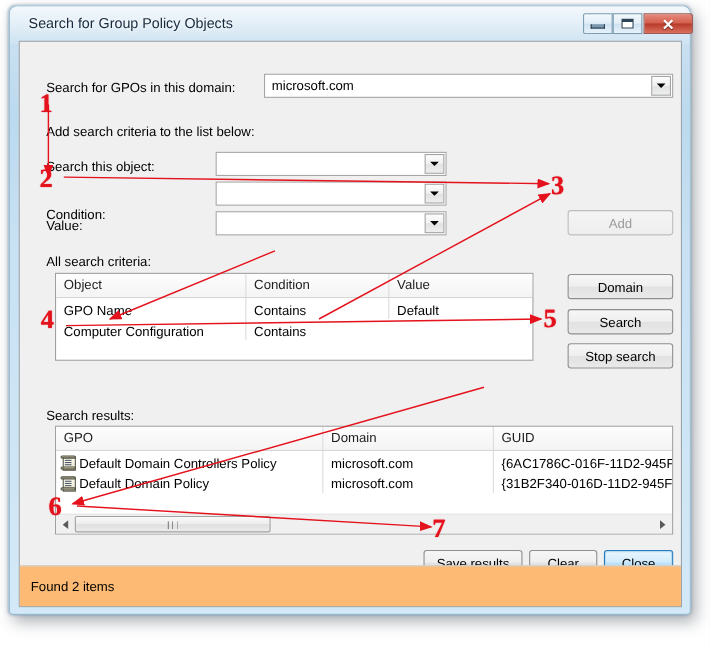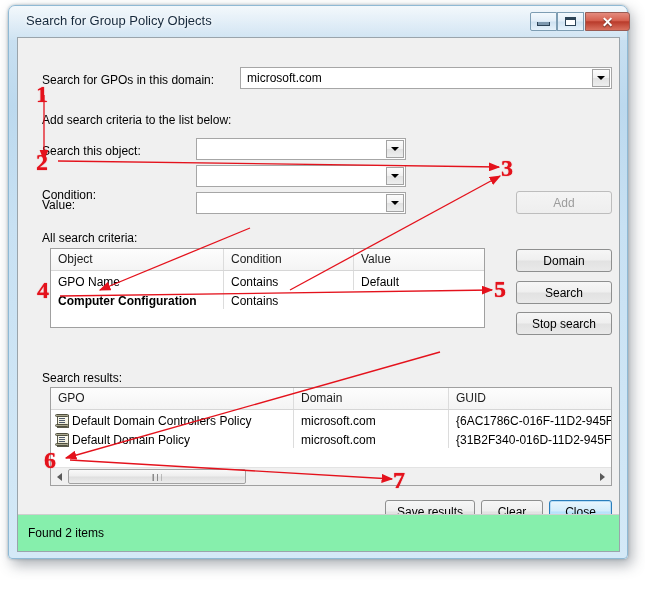--- a/index.html
+++ b/index.html
@@ -337,21 +337,21 @@
         #8a8a8a 0px, #8a8a8a 1px, transparent 1px, transparent 4px,
         #8a8a8a 4px, #8a8a8a 5px, transparent 5px, transparent 8px,
         #8a8a8a 8px, #8a8a8a 9px);
   }
 
   
   #status-bar {
     position: absolute;
     left: 0; right: 0; bottom: 0;
     height: 36px;
-    background: #86efac;
+    background: #fdba74;
     border-top: 1px solid #cfcfcf;
   }
   #status-text {
     position: absolute;
     left: 10px;
     top: 11px;
     font-size: 12px;
     color: #000000;
   }
 
@@ -447,21 +447,21 @@
           <div class="lv-th" style="width:173px;">Object</div>
           <div class="lv-th" style="width:130px;">Condition</div>
           <div class="lv-th" style="width:130px;">Value</div>
         </div>
         <div class="lv-row">
           <div class="lv-td" style="width:173px;">GPO Name</div>
           <div class="lv-td" style="width:130px;">Contains</div>
           <div class="lv-td" style="width:130px;">Default</div>
         </div>
         <div class="lv-row">
-          <div class="lv-td" style="width:173px;font-weight:bold;">Computer Configuration</div>
+          <div class="lv-td" style="width:173px;">Computer Configuration</div>
           <div class="lv-td" style="width:130px;">Contains</div>
         </div>
       </div>
 
       <div class="btn" style="left:498px; top:211px; width:96px;">Domain</div>
       <div class="btn" style="left:498px; top:243px; width:96px;">Search</div>
       <div class="btn" style="left:498px; top:274px; width:96px;">Stop search</div>
 
       <div class="field-label" style="left:24px; top:333px;">Search results:</div>
 

